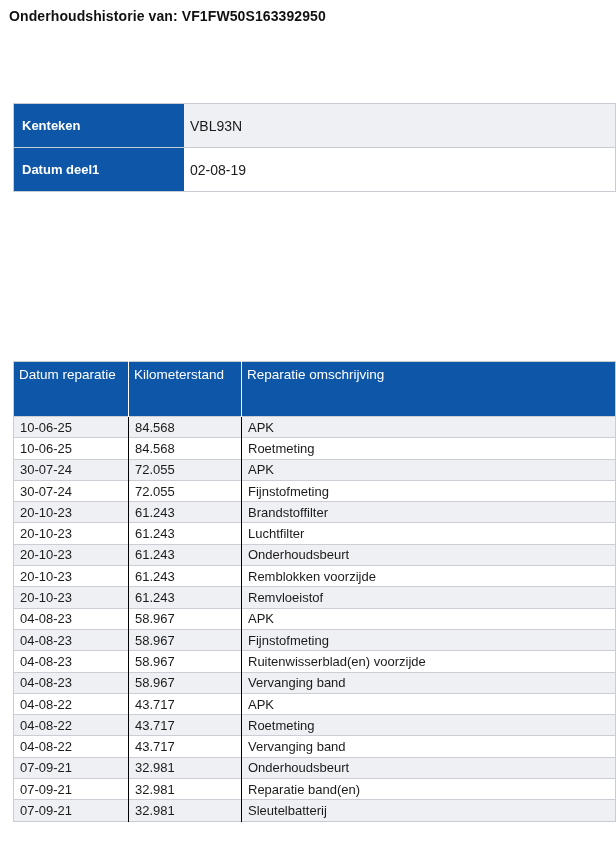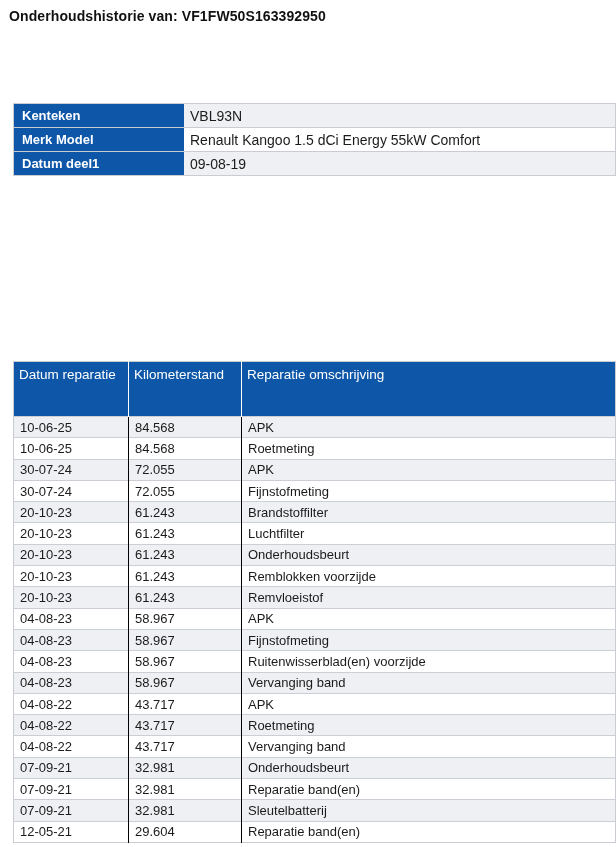--- a/index.html
+++ b/index.html
@@ -29,21 +29,21 @@
   table {
     position: absolute;
     left: 13px;
     width: 603px;
     border-collapse: collapse;
     table-layout: fixed;
   }
 
   
   table.info-table { top: 103px; border: 1px solid #c9ccd3; }
-  table.info-table tr { height: 24px; }
+  table.info-table tr { height: 44px; }
   table.info-table tr + tr th,
   table.info-table tr + tr td { border-top: 1px solid #c9ccd3; }
   table.info-table th {
     width: 162px;
     background: #0e57a8;
     color: #ffffff;
     font-weight: bold;
     font-size: 13px;
     text-align: left;
     padding: 0 0 0 8px;
@@ -96,26 +96,22 @@
 
   <h1 class="title">Onderhoudshistorie van: VF1FW50S163392950</h1>
 
   <table class="info-table">
     <tbody id="info-body">
         <tr>
           <th>Kenteken</th>
           <td>VBL93N</td>
         </tr>
         <tr>
-          <th>Merk Model</th>
-          <td>Renault Kangoo 1.5 dCi Energy 55kW Comfort</td>
-        </tr>
-        <tr>
           <th>Datum deel1</th>
-          <td>09-08-19</td>
+          <td>02-08-19</td>
         </tr>
       </tbody>
   </table>
 
   <table class="repair-table">
     <colgroup>
         <col class="c1">
         <col class="c2">
         <col class="c3">
       </colgroup>
@@ -215,21 +211,16 @@
         <tr>
           <td>07-09-21</td>
           <td>32.981</td>
           <td>Reparatie band(en)</td>
         </tr>
         <tr>
           <td>07-09-21</td>
           <td>32.981</td>
           <td>Sleutelbatterij</td>
         </tr>
-        <tr>
-          <td>12-05-21</td>
-          <td>29.604</td>
-          <td>Reparatie band(en)</td>
-        </tr>
       </tbody>
   </table>
 
 </div>
 
 </body></html>

